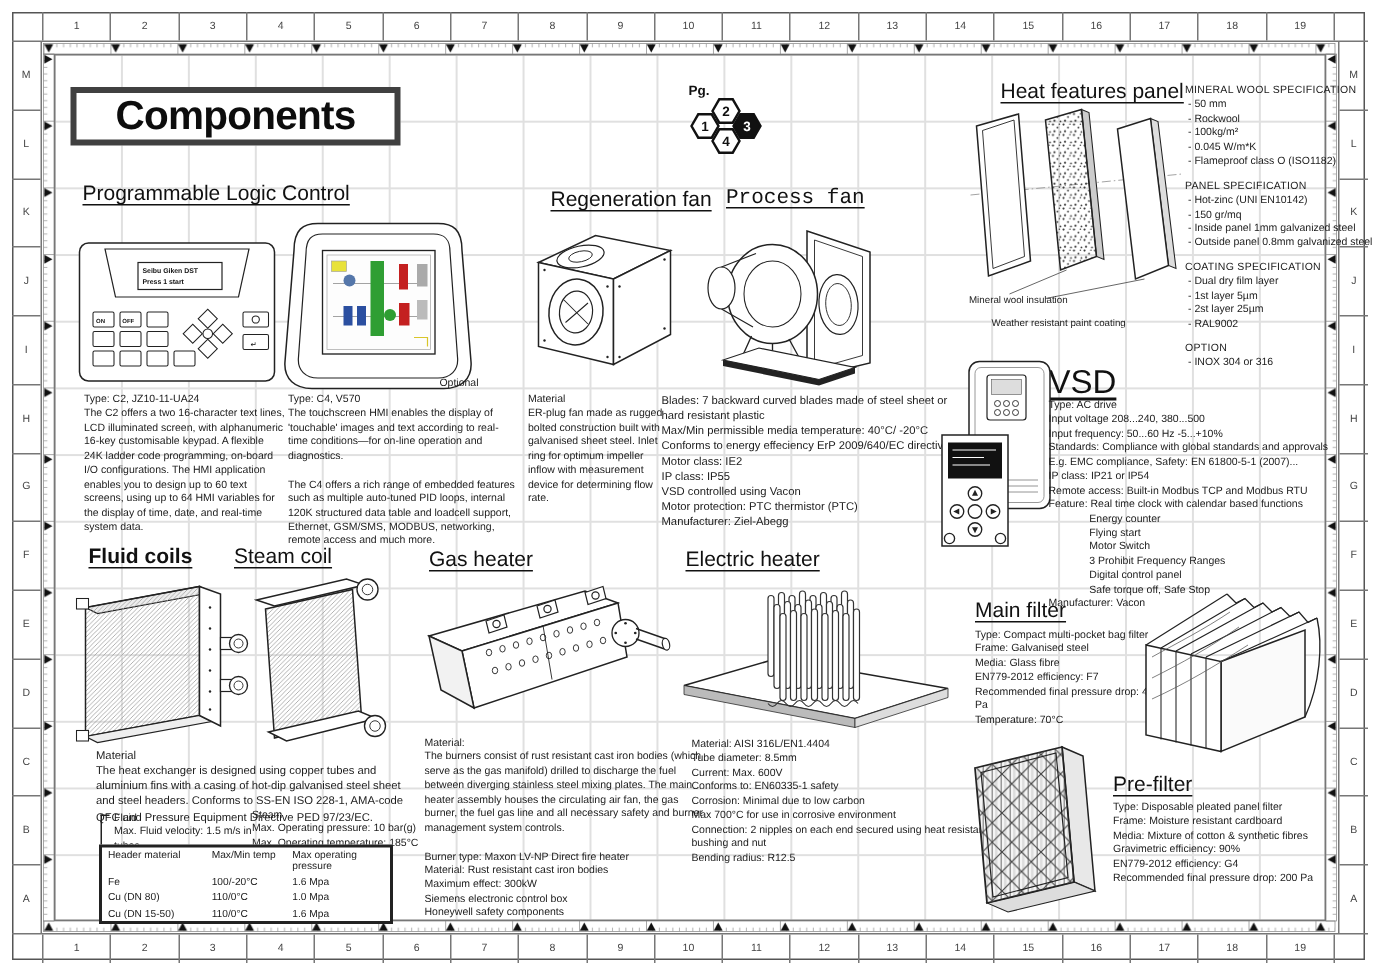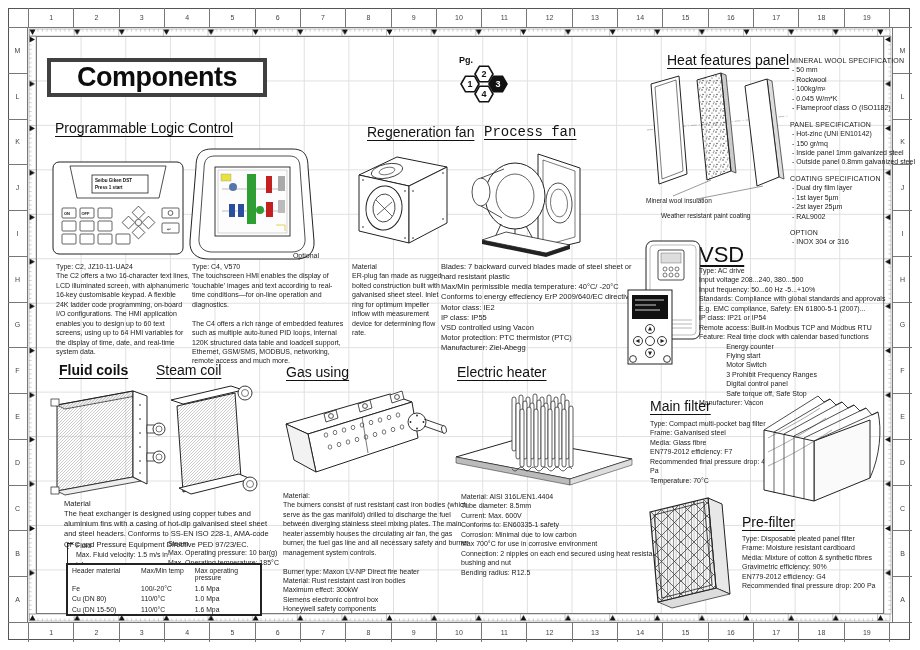--- a/index.html
+++ b/index.html
@@ -477,21 +477,21 @@
         <div class="ctd">1.0 Mpa</div>
       </div>
         <div class="ctr">
         <div class="ctd">Cu (DN 15-50)</div>
         <div class="ctd">110/0°C</div>
         <div class="ctd">1.6 Mpa</div>
       </div>
       </div>
   </div>
 
-  <div class="h" style="left:286px;top:364px;">Gas using</div>
+  <div class="h" style="left:286px;top:364px;">Gas heater</div>
   <svg style="left:272px;top:380px;" width="175" height="112" viewBox="0 0 175 112">
     <polygon points="14,44 118,14 140,22 36,54" fill="#fff" stroke="#222"></polygon>
     <polygon points="36,54 140,22 146,58 44,92" fill="#fff" stroke="#222"></polygon>
     <polygon points="14,44 36,54 44,92 22,80" fill="#f2f2f2" stroke="#222"></polygon>
     <g fill="none" stroke="#222" stroke-width="0.6">
       <ellipse cx="54" cy="55" rx="1.8" ry="2.2"></ellipse>
         <ellipse cx="63" cy="52.5" rx="1.8" ry="2.2"></ellipse>
         <ellipse cx="72" cy="50" rx="1.8" ry="2.2"></ellipse>
         <ellipse cx="81" cy="47.5" rx="1.8" ry="2.2"></ellipse>
         <ellipse cx="90" cy="45" rx="1.8" ry="2.2"></ellipse>

